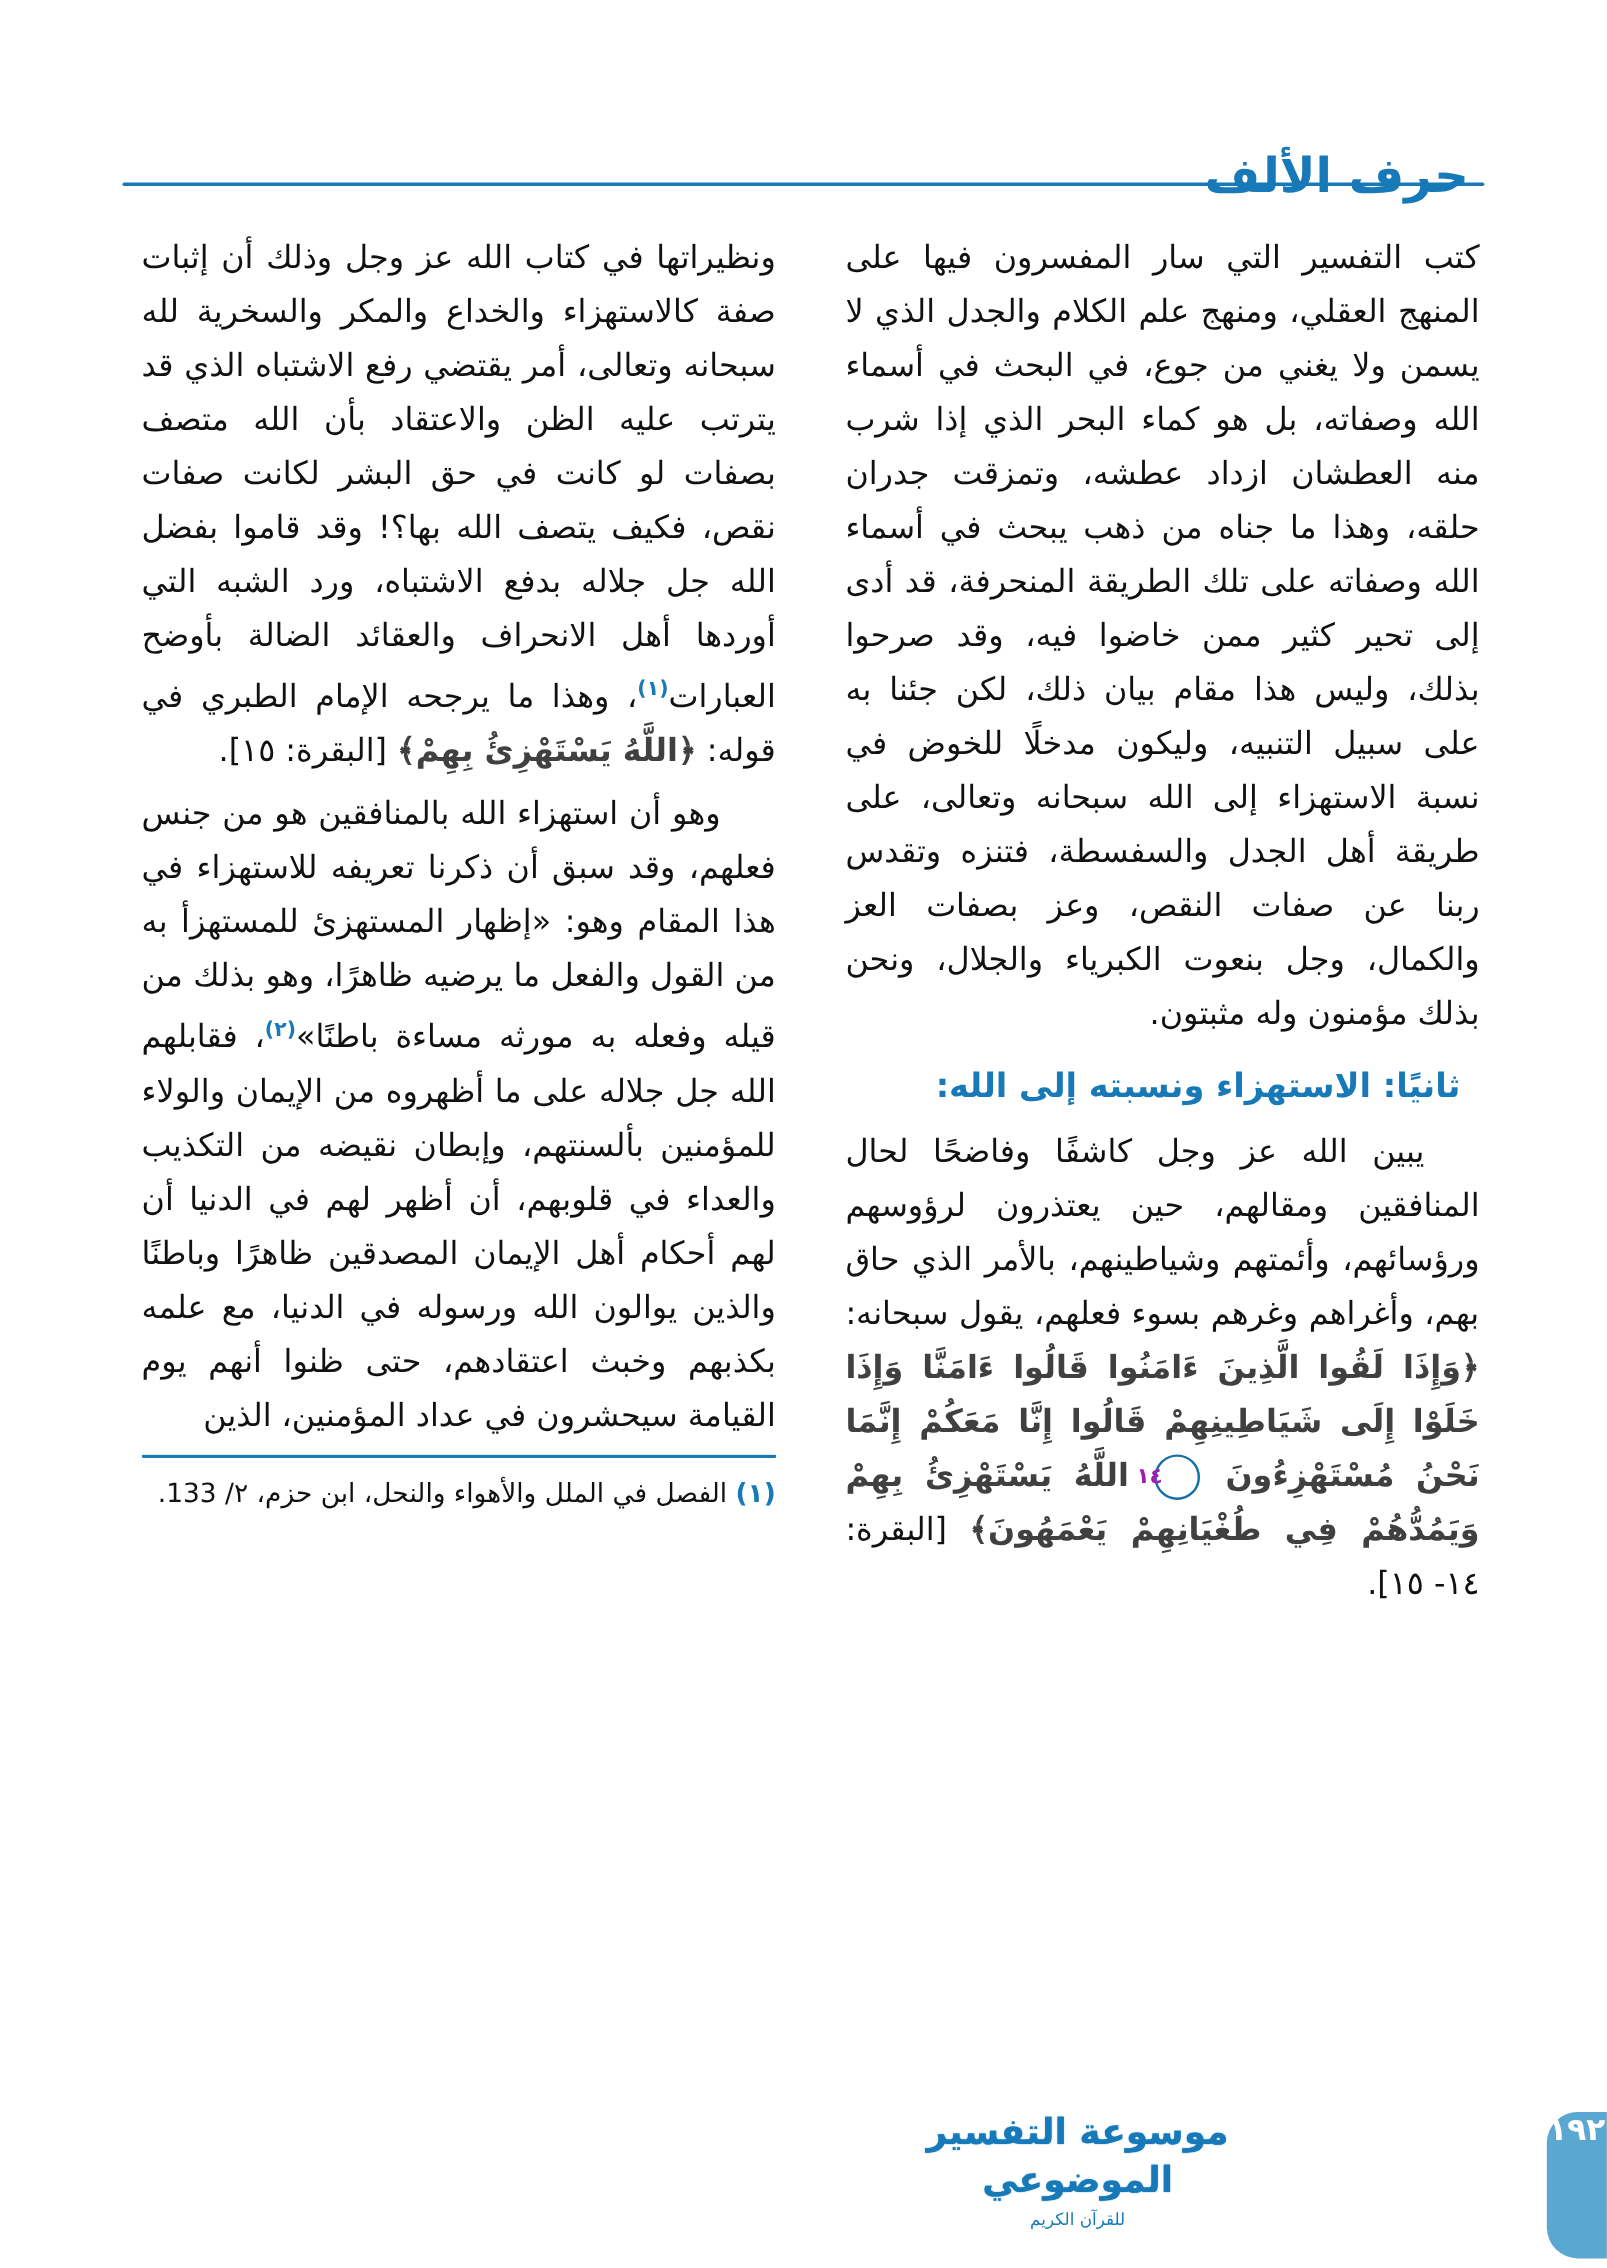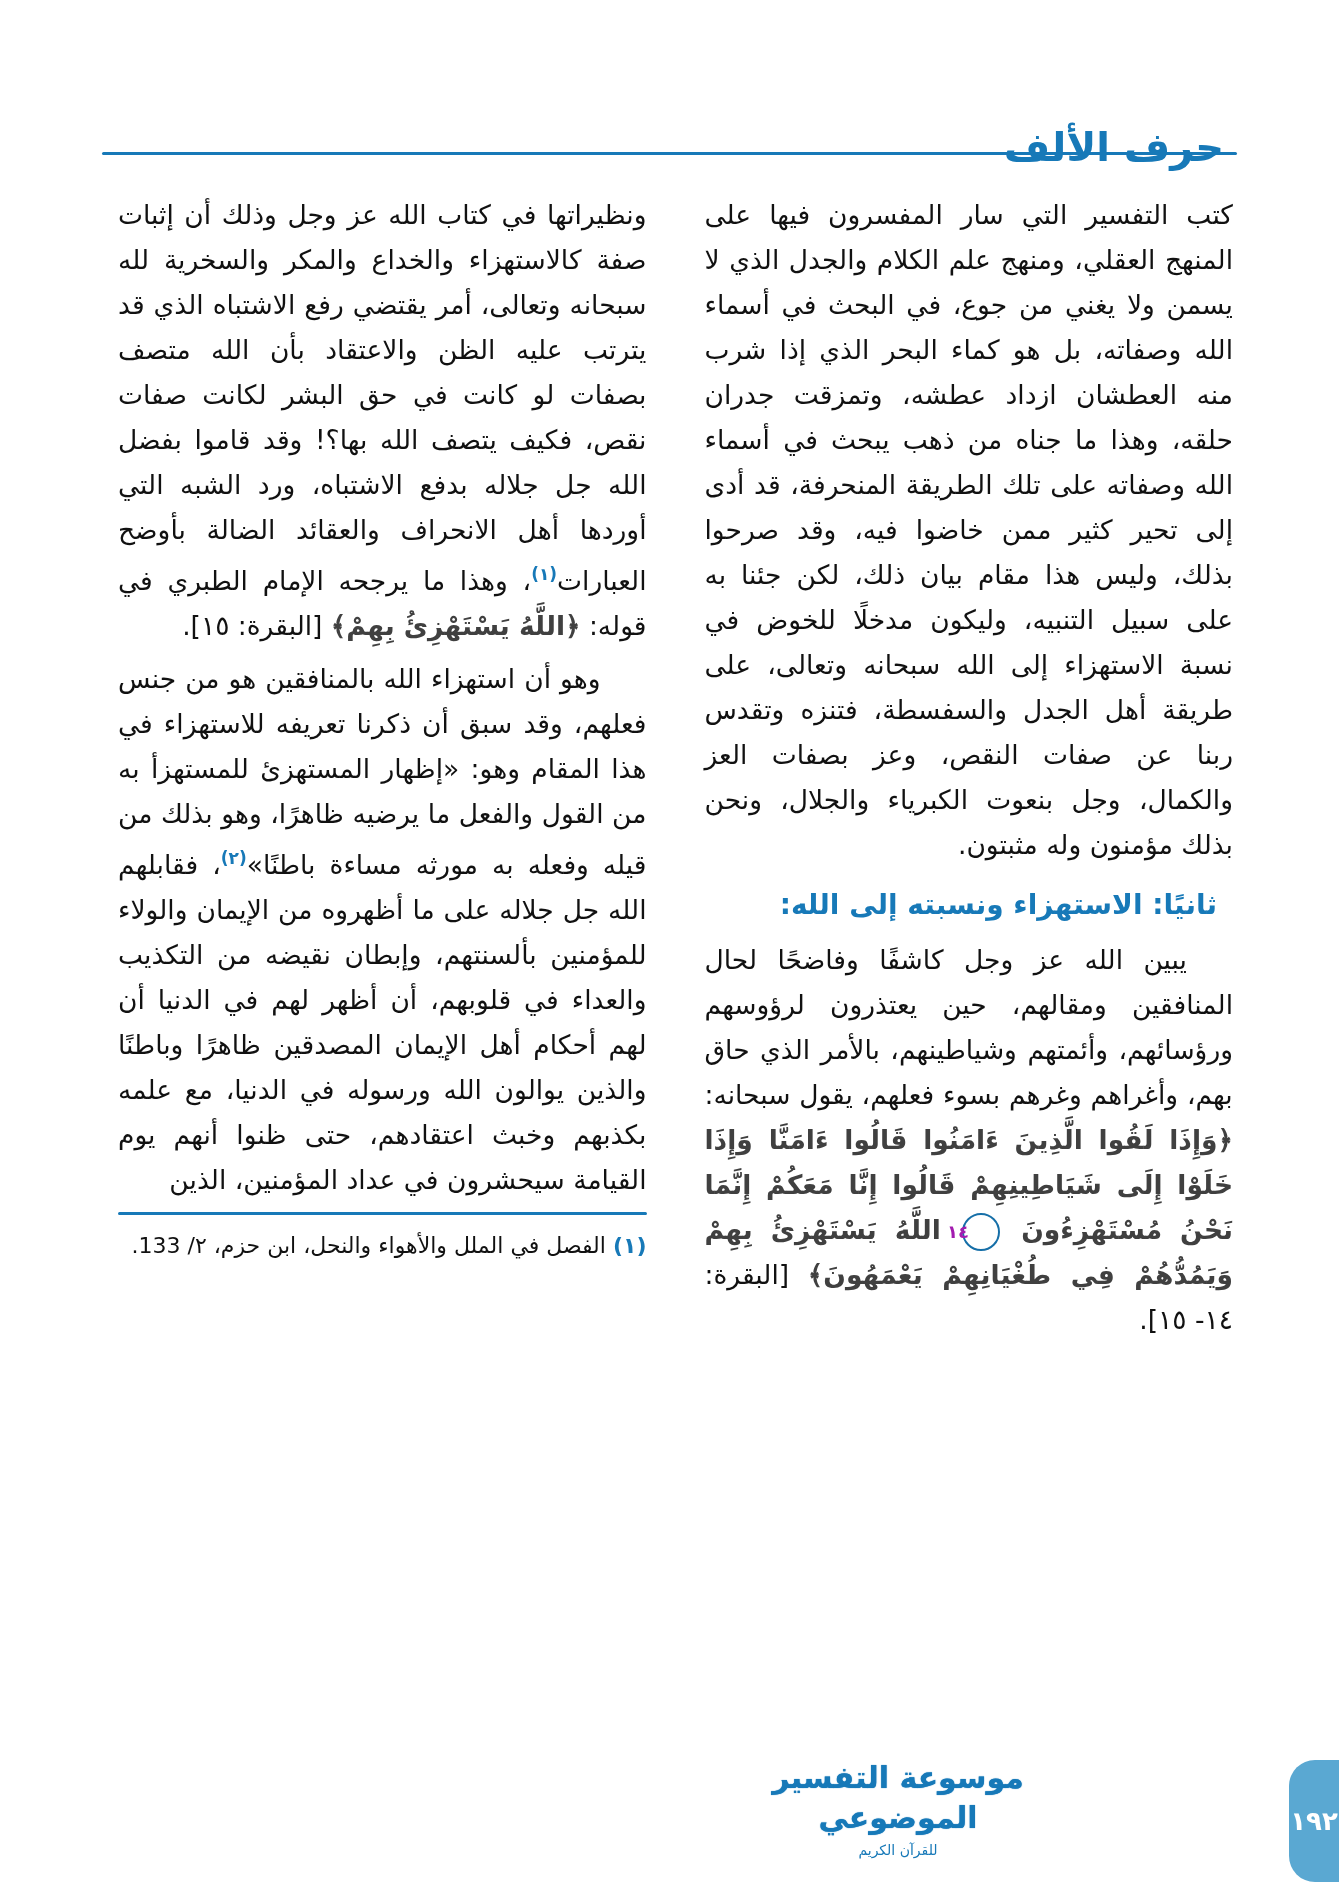--- a/index.html
+++ b/index.html
@@ -142,21 +142,20 @@
   }
   .page-number-tab {
     position: absolute;
     right: 0;
     bottom: 8px;
     width: 50px;
     height: 122px;
     background: #5aa8d2;
     border-radius: 26px 0 0 26px;
     display: flex;
-    align-items: center;
     justify-content: center;
   }
   .page-number-tab .pagenum {
     color: #ffffff;
     font-size: 26px;
     font-weight: bold;
     direction: rtl;
   }
 </style>
 </head>

